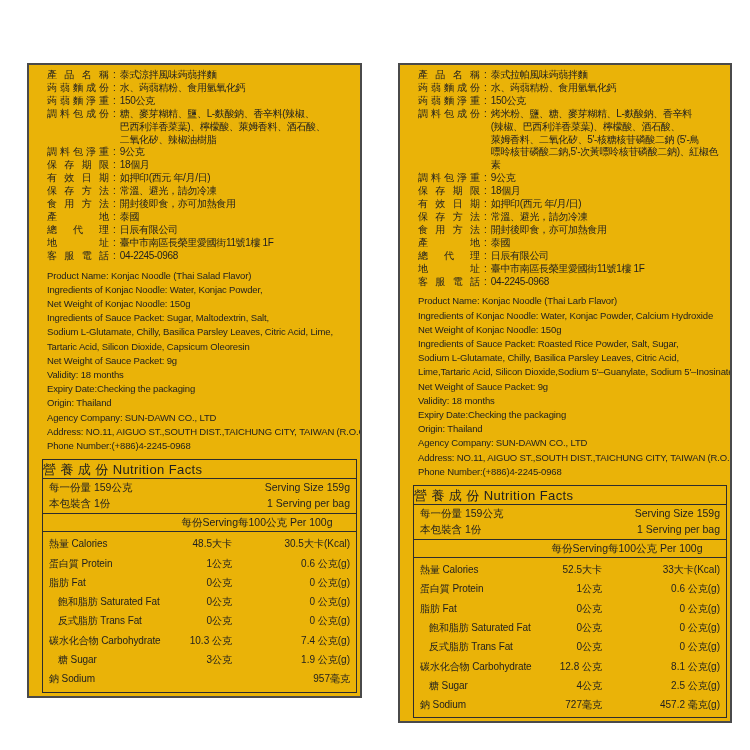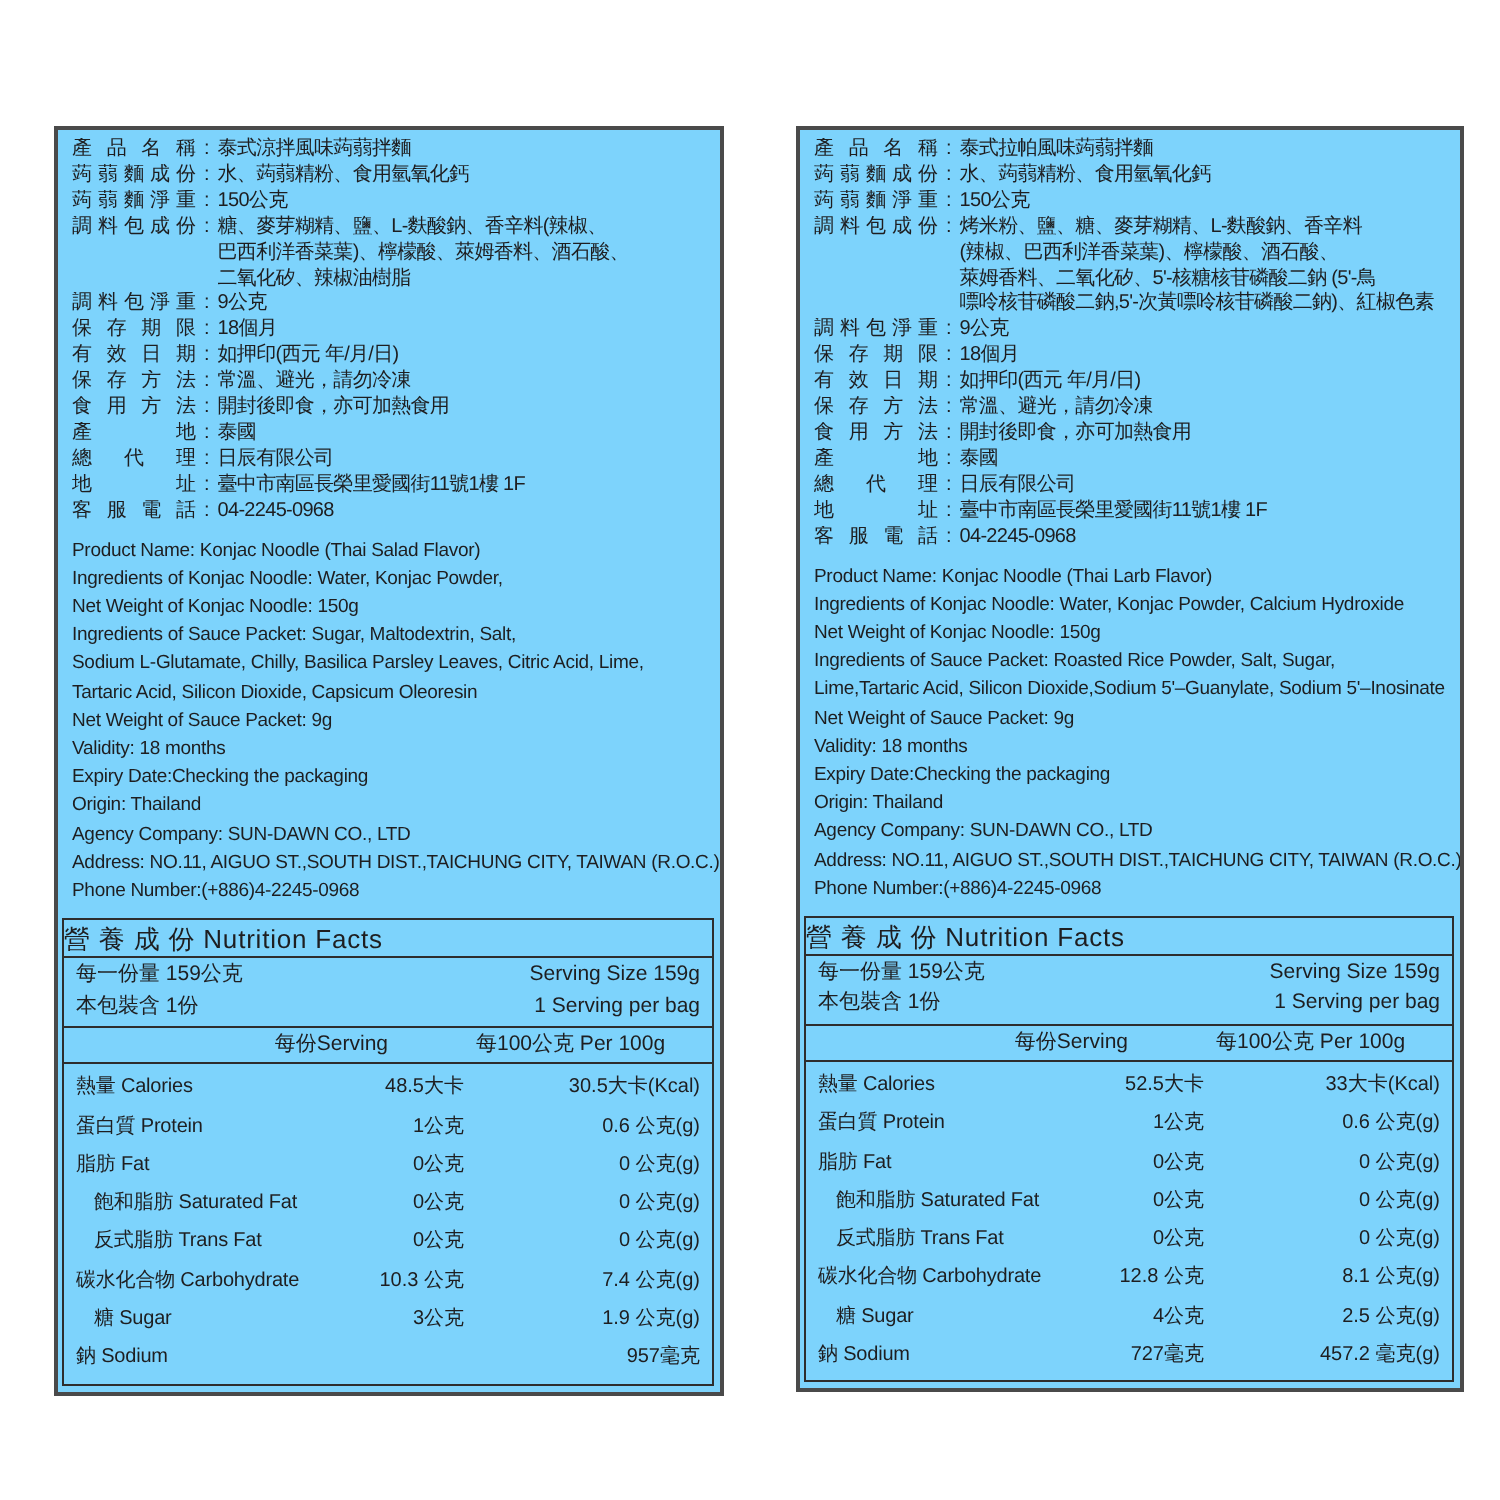--- a/index.html
+++ b/index.html
@@ -2,22 +2,22 @@
 <html><head>
 <meta charset="utf-8">
 <style>
   html,body{margin:0;padding:0;}
   body{
     width:750px;height:750px;background:#ffffff;position:relative;overflow:hidden;
     font-family:"Liberation Sans","DejaVu Sans",sans-serif;color:#1e1e20;
     -webkit-font-smoothing:antialiased;
   }
   .panel{
-    position:absolute;top:63px;background:#7dd3fc;border:2px solid #4a4a4a;
-    box-sizing:border-box;padding:4px 8px 3px 7px;overflow:hidden;
+    position:absolute;top:63px;background:#eab308;border:2px solid #4a4a4a;
+    box-sizing:border-box;padding:4px 8px 3px 18px;overflow:hidden;
   }
   #panel-left{left:27px;width:335px;}
   #panel-right{left:398px;width:334px;}
 
   
   .spec-row{display:flex;font-size:10px;line-height:12.9px;white-space:nowrap;}
   .spec-label{
     flex:none;width:62px;text-align:justify;text-align-last:justify;
     overflow:hidden;
   }
@@ -31,21 +31,21 @@
   
   .nf{border:1.5px solid #2d2d2d;margin:6px -5px 0 -5px;}
   .nf-title{
     text-align:left;font-size:13px;line-height:17px;padding-top:1px;
     border-bottom:1.2px solid #2d2d2d;letter-spacing:0.4px;
   }
   .nf-serving{border-bottom:1.2px solid #2d2d2d;padding:1px 6px 2px 6px;}
   .nf-srow{display:flex;justify-content:space-between;font-size:10.5px;line-height:15.5px;}
   .nf-cols{
     display:flex;align-items:center;border-bottom:1.2px solid #2d2d2d;
-    padding:0 6px;font-size:10.5px;line-height:17px;gap:44px;
+    padding:0 6px;font-size:10.5px;line-height:17px;
   }
   .nf-cols .sp{flex:1;}
   .nf-cols .c1{flex:none;width:86px;text-align:right;}
   .nf-cols .c2{flex:none;width:112px;text-align:left;}
   .nf-rows{padding:2px 0 3px 0;}
   .nf-row{display:flex;align-items:center;padding:0 6px;font-size:10px;line-height:19.3px;white-space:nowrap;justify-content:flex-end;}
   .nf-name{flex:1;letter-spacing:-0.1px;}
   .nf-name.indent{padding-left:9px;}
   .nf-v1{flex:none;width:70px;text-align:right;}
   .nf-v2{flex:none;width:118px;text-align:right;}
@@ -317,20 +317,21 @@
 </div>
   <div class="en-block">
   <div class="en-line">Product Name: Konjac Noodle (Thai Larb Flavor)</div>
 
   <div class="en-line">Ingredients of Konjac Noodle: Water, Konjac Powder, Calcium Hydroxide</div>
 
   <div class="en-line">Net Weight of Konjac Noodle: 150g</div>
 
   <div class="en-line">Ingredients of Sauce Packet: Roasted Rice Powder, Salt, Sugar,</div>
 
+  <div class="en-line">Sodium L-Glutamate, Chilly, Basilica Parsley Leaves, Citric Acid,</div>
 
   <div class="en-line">Lime,Tartaric Acid, Silicon Dioxide,Sodium 5'–Guanylate, Sodium 5'–Inosinate</div>
 
   <div class="en-line">Net Weight of Sauce Packet: 9g</div>
 
   <div class="en-line">Validity: 18 months</div>
 
   <div class="en-line">Expiry Date:Checking the packaging</div>
 
   <div class="en-line">Origin: Thailand</div>

